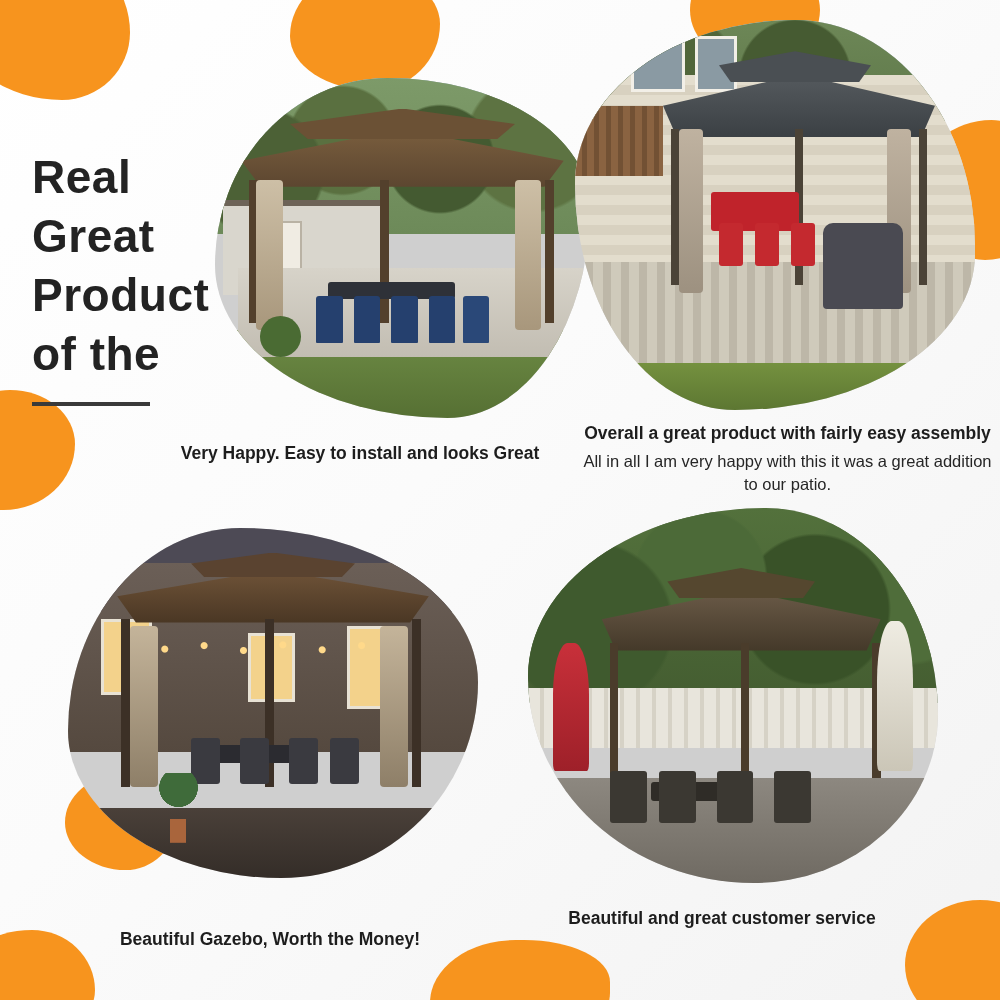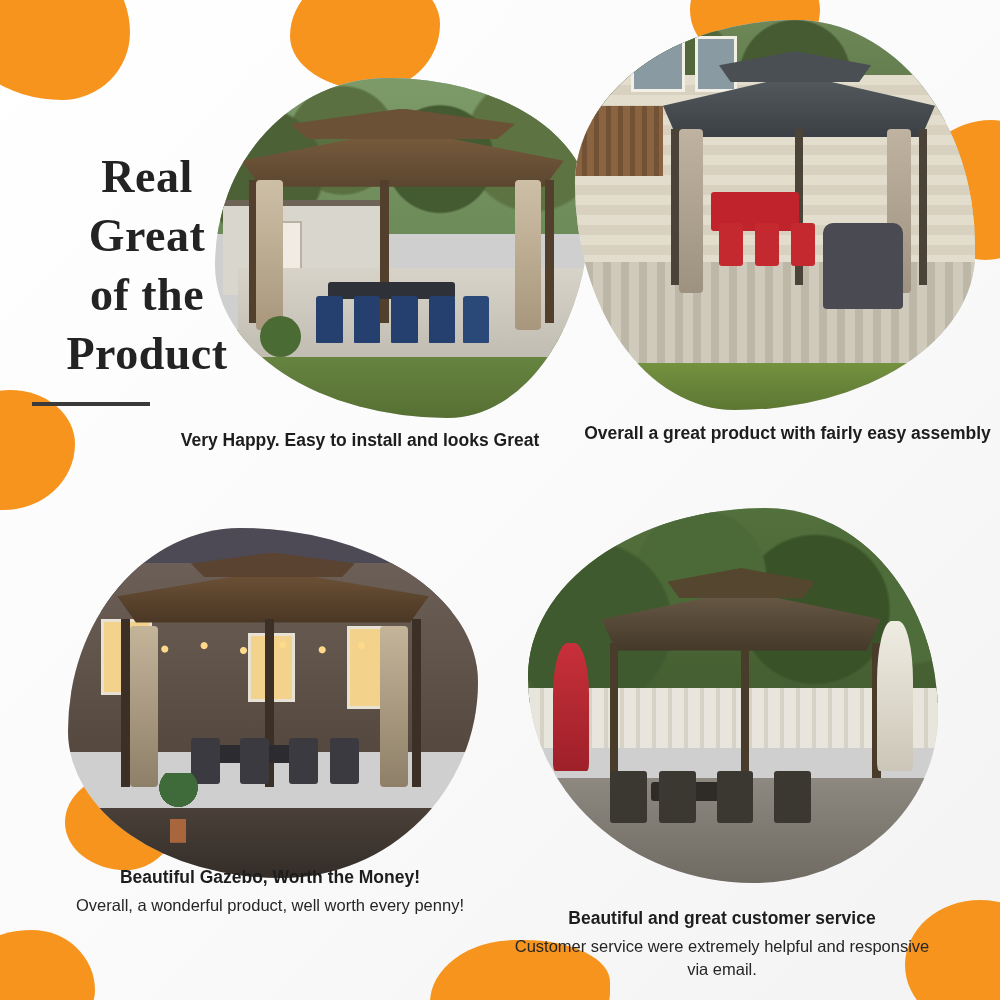--- a/index.html
+++ b/index.html
@@ -75,27 +75,26 @@
 
   
   .headline {
     position: absolute;
     left: 32px;
     top: 148px;
     z-index: 5;
     width: 230px;
   }
   .headline-text {
-    font-family: Liberation Serif, serif;
+    font-family: Liberation Sans, sans-serif;
     font-weight: bold;
     font-size: 46px;
     line-height: 1.28;
     color: #232323;
     letter-spacing: 0.5px;
-    text-align: center;
   }
   .headline-rule {
     margin-top: 18px;
     width: 118px;
     height: 4px;
     background: #3a3a3a;
   }
 
   
   .photo {
@@ -130,23 +129,23 @@
     line-height: 1.3;
     margin-bottom: 5px;
   }
   .caption .body {
     font-size: 16.5px;
     line-height: 1.38;
     color: #262626;
   }
   .center { text-align: center; }
 
-  #caption-1 { left: 110px; top: 429px; width: 500px; }
+  #caption-1 { left: 110px; top: 442px; width: 500px; }
   #caption-2 { left: 580px; top: 422px; width: 415px; }
-  #caption-3 { left: 30px;  top: 866px; width: 480px; }
+  #caption-3 { left: 30px;  top: 928px; width: 480px; }
   #caption-4 { left: 512px; top: 880px; width: 420px; margin-top: 27px; }
 
   
   .sky { position:absolute; left:0; top:0; right:0; height:55%; }
   .ground { position:absolute; left:0; right:0; bottom:0; }
 
   
   .s1 .sky { background: linear-gradient(#9fb6c4, #c7d2d6); height:30%; }
   .s1 .trees {
     position:absolute; left:0; right:0; top:0; height:46%;
@@ -370,22 +369,22 @@
   <div class="blob blob-r1"></div>
   <div class="blob blob-l1"></div>
   <div class="blob blob-l2"></div>
   <div class="blob blob-bl"></div>
   <div class="blob blob-bc"></div>
   <div class="blob blob-br"></div>
 
   <div class="headline">
     <div class="headline-text">Real</div>
     <div class="headline-text">Great</div>
+    <div class="headline-text">Product</div>
     <div class="headline-text">of the</div>
-    <div class="headline-text">Product</div>
     <div class="headline-rule"></div>
   </div>
 
   <div class="photo shape-a" id="photo-1">
     <div class="scene s1">
       <div class="sky"></div>
       <div class="trees"></div>
       <div class="house"></div>
       <div class="door"></div>
       <div class="lawn"></div>
@@ -476,25 +475,24 @@
         <div class="chair ch4"></div>
     </div>
   </div>
 
   <div class="caption center" id="caption-1">
     <div class="title">Very Happy. Easy to install and looks Great</div>
   </div>
 
   <div class="caption center" id="caption-2">
     <div class="title">Overall a great product with fairly easy assembly</div>
+    <div class="body">All in all I am very happy with this it was a great addition to our patio.</div>
   </div>
 
   <div class="caption center" id="caption-3">
     <div class="title">Beautiful Gazebo, Worth the Money!</div>
-    <div class="body">Overall, a wonderful product, well worth every penny!</div>
   </div>
 
   <div class="caption center" id="caption-4">
     <div class="title">Beautiful and great customer service</div>
-    <div class="body">Customer service were extremely helpful and responsive via email.</div>
   </div>
 
 </div>
 
 </body></html>

